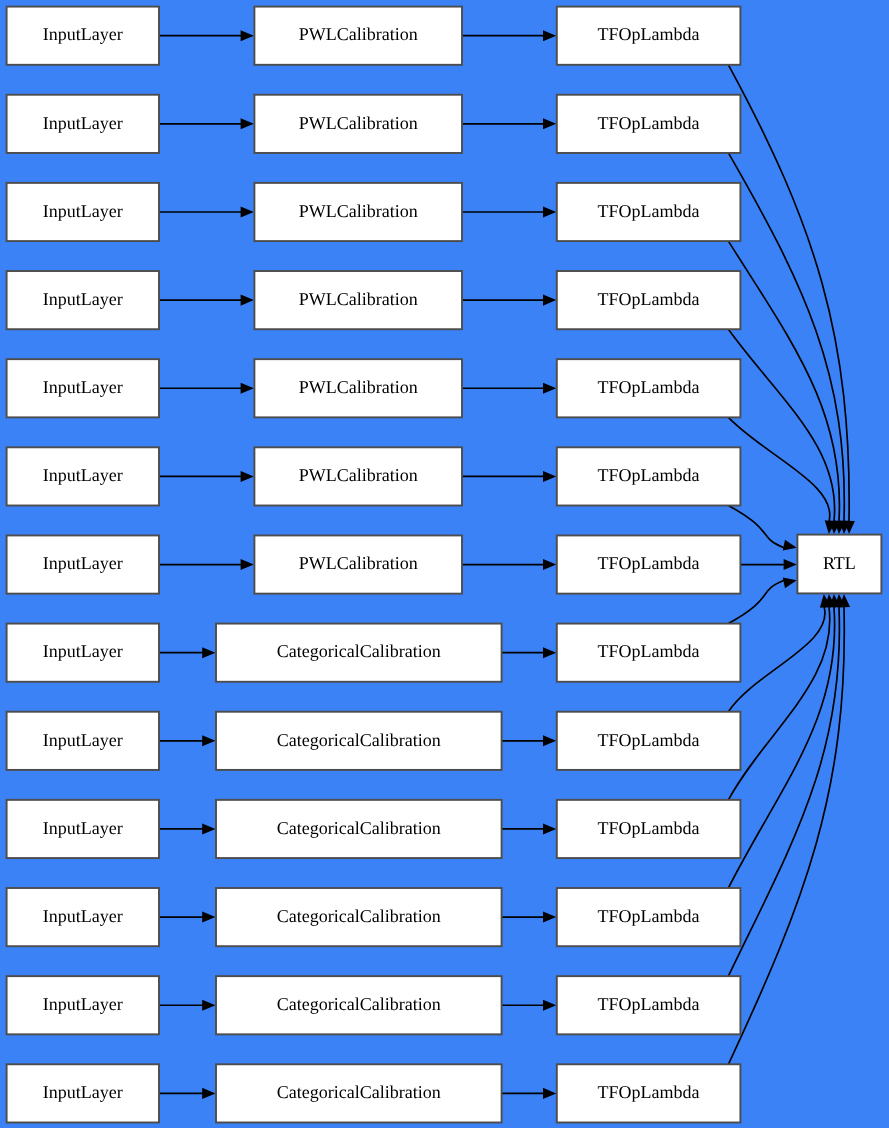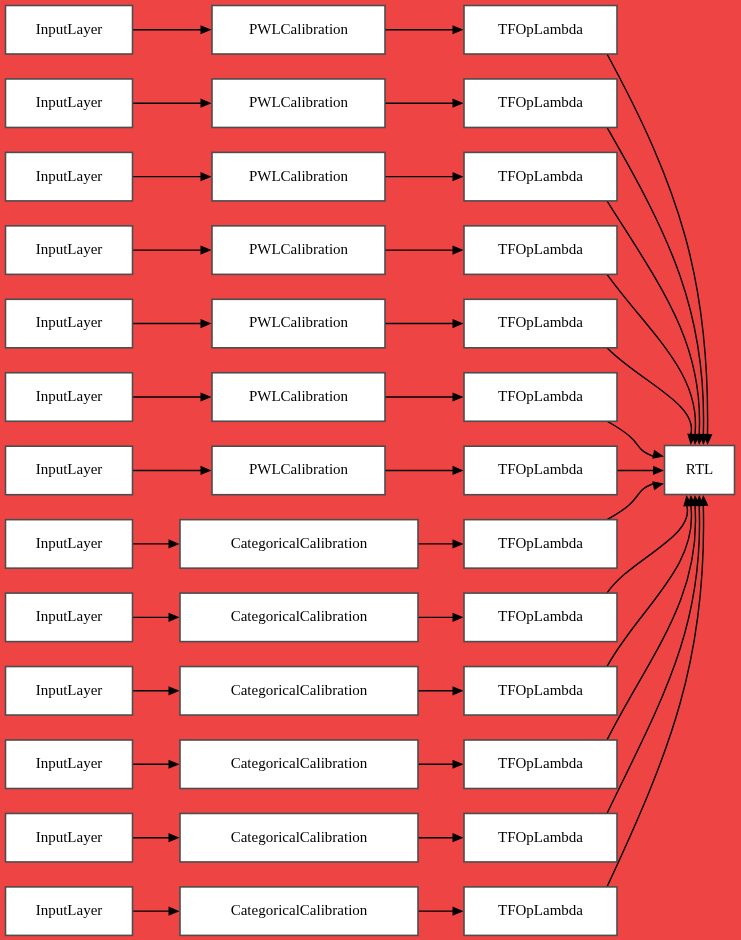--- a/index.html
+++ b/index.html
@@ -10,21 +10,21 @@
   body {
     width: 741px;
     height: 940px;
     font-family: "Liberation Serif", "DejaVu Serif", serif;
     overflow: hidden;
   }
   #graph-root {
     position: relative;
     width: 741px;
     height: 940px;
-    background: #ef4444;
+    background: #3b82f6;
   }
   #graph-svg {
     position: absolute;
     top: 0;
     left: 0;
     width: 741px;
     height: 940px;
     display: block;
   }
   .node-box {

